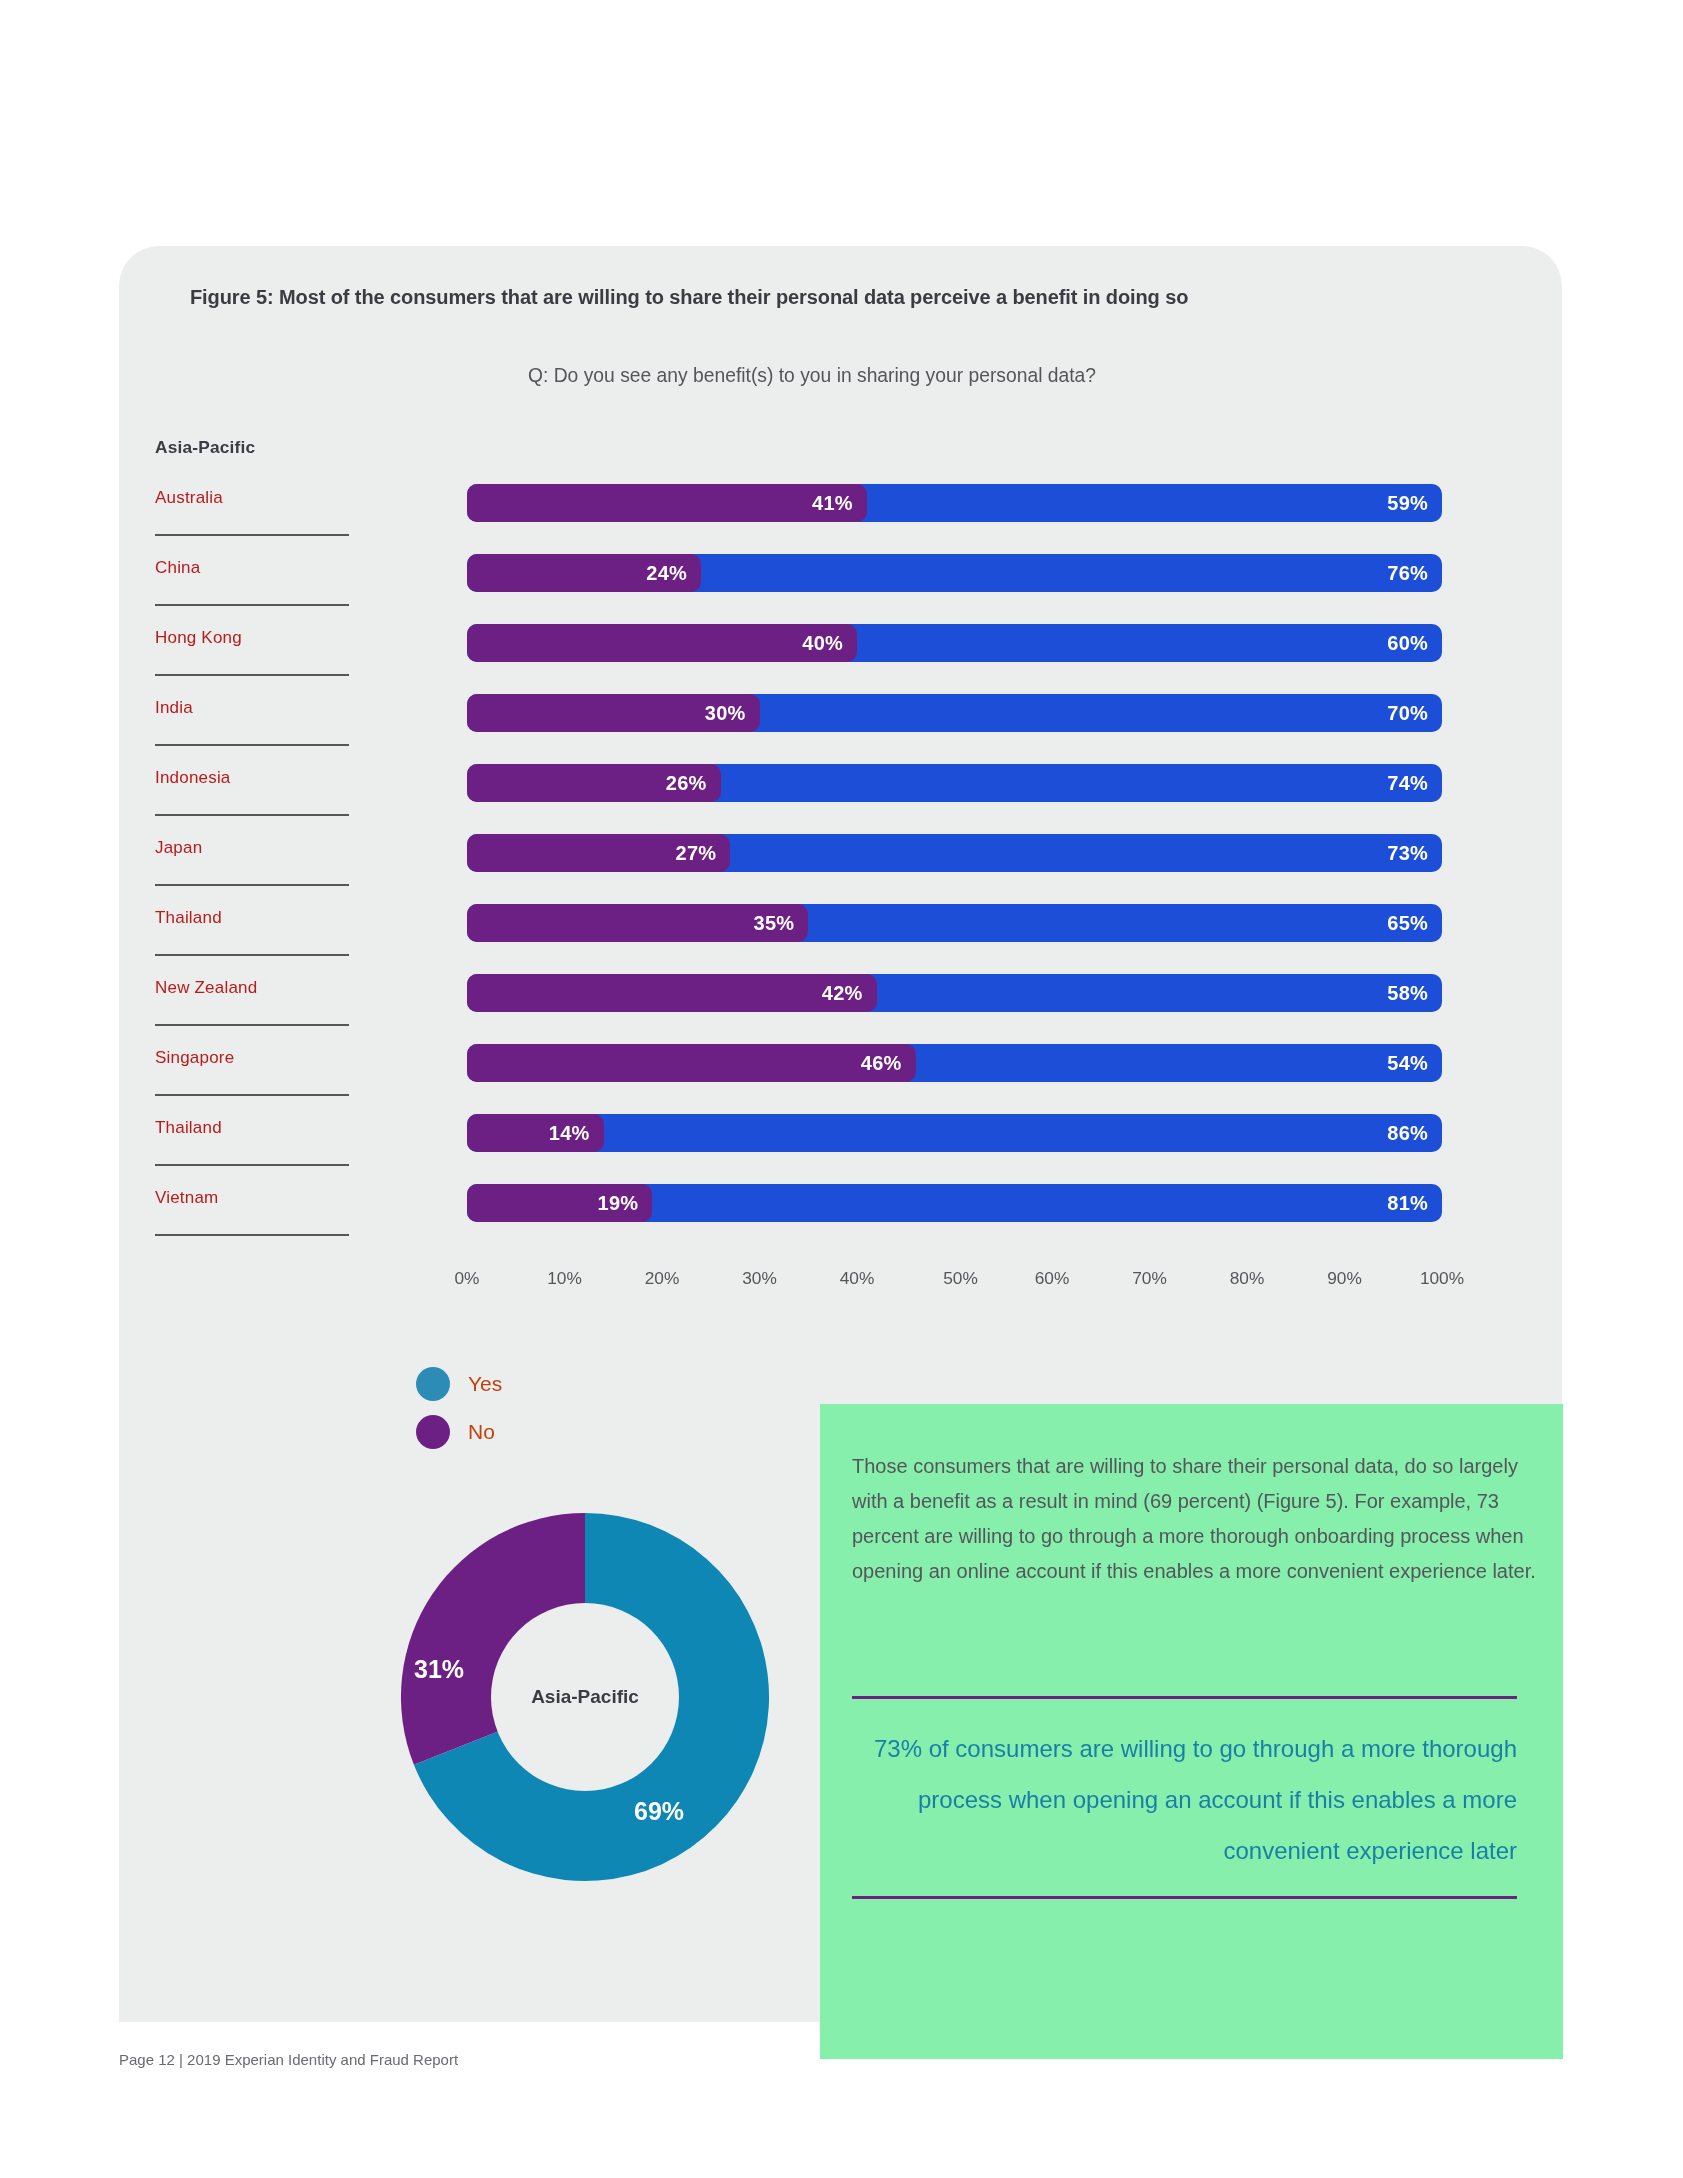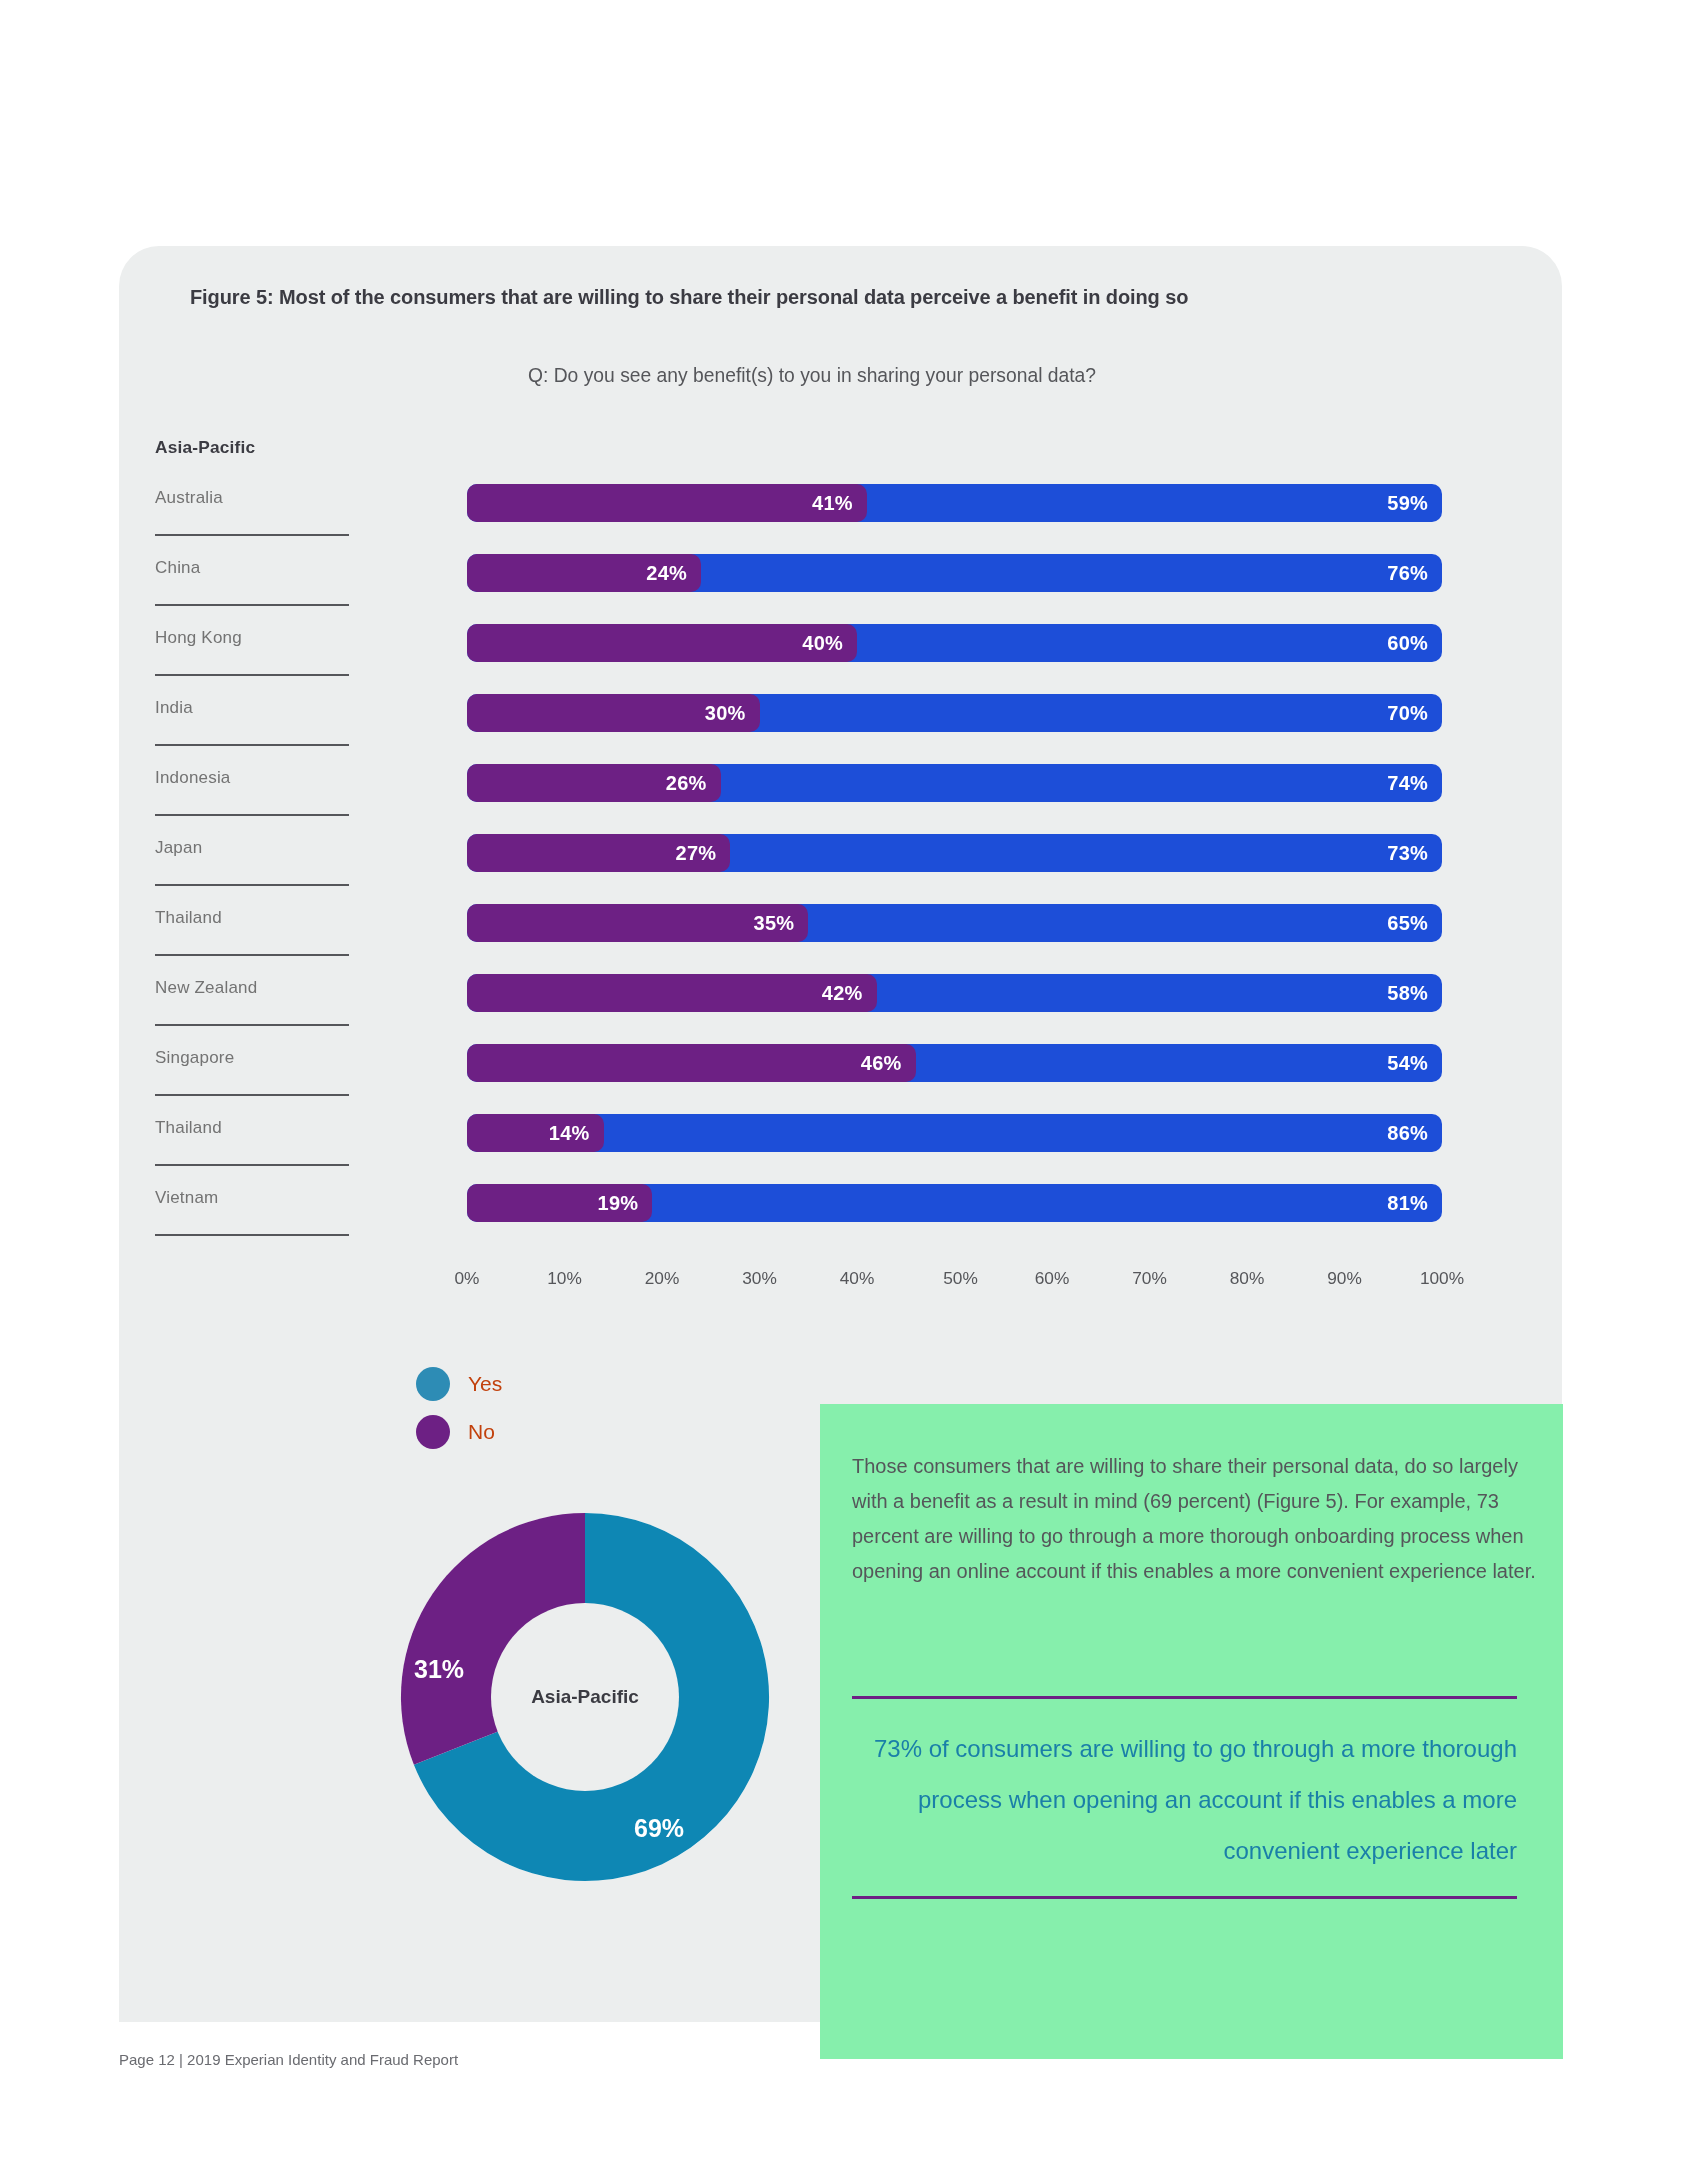--- a/index.html
+++ b/index.html
@@ -55,21 +55,21 @@
   }
   .row {
     position: relative;
     height: 70px;
   }
   .row-label {
     position: absolute;
     left: 36px; top: 16px;
     width: 198px;
     font-size: 17px;
-    color: #737373;
+    color: #b91c1c;
     letter-spacing: 0.2px;
   }
   .row-rule {
     position: absolute;
     left: 36px; bottom: 6px;
     width: 194px;
     height: 2px;
     background: #55565a;
   }
   .bar-track {
@@ -153,21 +153,21 @@
     white-space: nowrap;
   }
   .donut-pct {
     position: absolute;
     font-size: 25px;
     font-weight: bold;
     color: #ffffff;
     white-space: nowrap;
   }
   .donut-pct-no  { left: 18px;  top: 147px; }
-  .donut-pct-yes { left: 238px; top: 306px; }
+  .donut-pct-yes { left: 238px; top: 289px; }
 
   
   .text-column {
     position: absolute;
     left: 820px; top: 1404px;
     width: 743px; height: 655px;
     background: #86efac;
     padding-left: 36px;
   }
   .body-copy {

